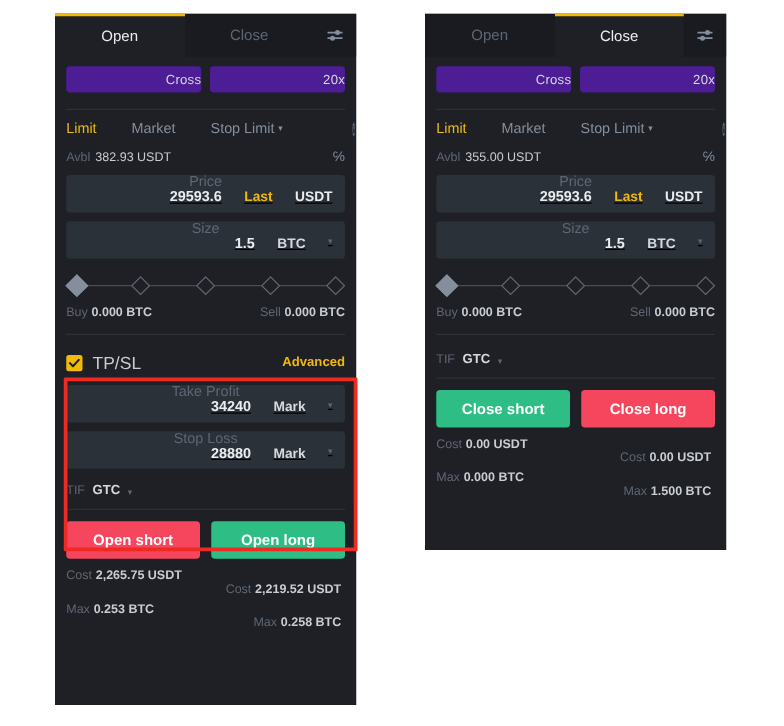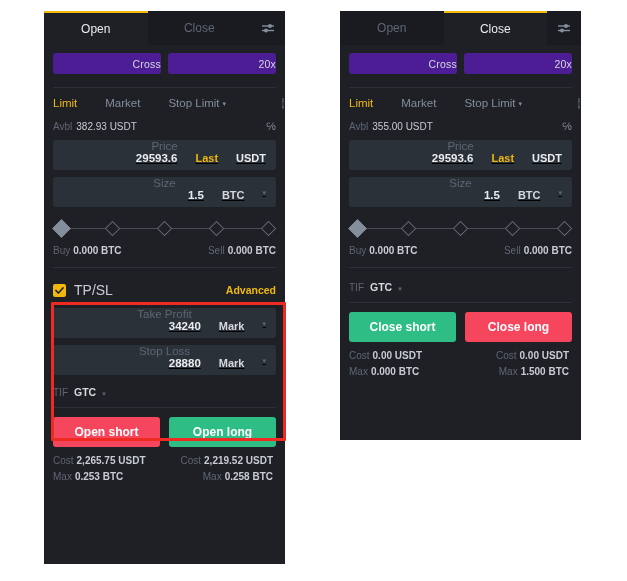--- a/index.html
+++ b/index.html
@@ -123,21 +123,21 @@
   
   .action-row { display:flex; gap: 9px; margin-top: 6px; margin-bottom: 8px; }
   .action-btn {
     flex:1 1 0; height: 30px; border-radius: 3px; border:none;
     font-size: 12px; font-weight: bold; color:#ffffff;
     font-family:"Liberation Sans", sans-serif; cursor:pointer;
   }
   .action-btn.green { background:#2ebd85; }
   .action-btn.red   { background:#f6465d; }
 
-  .cost-row { display:flex; margin-bottom: 5px; }
+  .cost-row { display:flex; margin-bottom: 5px; flex-direction: column; }
   .cost-cell { flex:1 1 0; font-size: 10px; color:#5e6673; white-space:nowrap; }
   .cost-cell.right { text-align:right; }
   .cost-cell b { color:#c8ccd3; margin:0 3px; font-weight:bold; }
 
   
   .annot-box {
     position: absolute;
     border: 3px solid #ee2a23;
     pointer-events: none;
     left: 51px; top: 302px; width: 235px; height: 139px;

